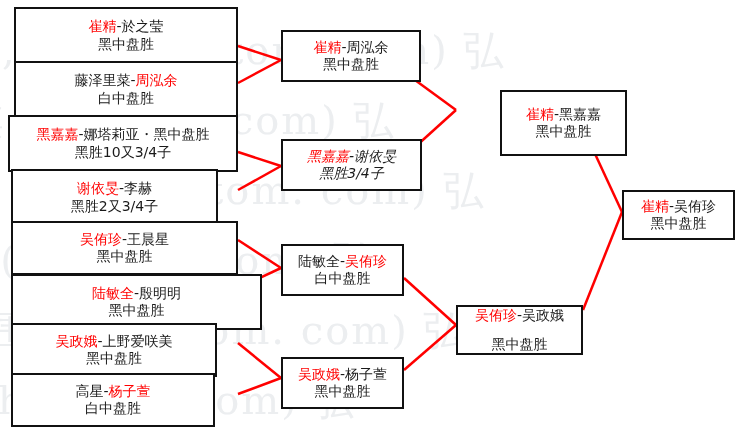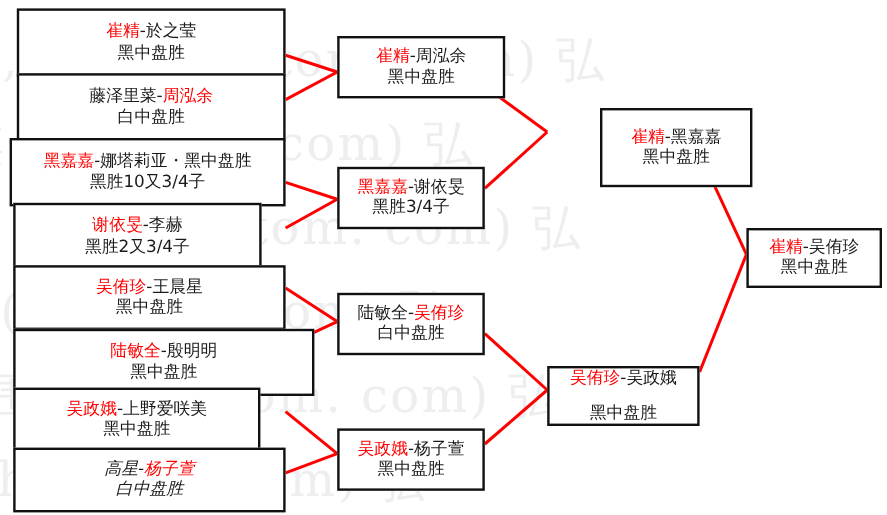--- a/index.html
+++ b/index.html
@@ -127,29 +127,29 @@
         <div class="match-result">黑中盘胜</div>
       </div>
       <div class="match-box" style="left: 11px; top: 274px; width: 251px; height: 56px; border-color: rgb(17, 17, 17);">
         <div class="match-players"><span class="pw" style="color: rgb(255, 0, 0);">陆敏全</span><span class="sep">-</span><span class="pl" style="color: rgb(26, 26, 26);">殷明明</span></div>
         <div class="match-result">黑中盘胜</div>
       </div>
       <div class="match-box" style="left: 11px; top: 323px; width: 206px; height: 54px; border-color: rgb(17, 17, 17);">
         <div class="match-players"><span class="pw" style="color: rgb(255, 0, 0);">吴政娥</span><span class="sep">-</span><span class="pl" style="color: rgb(26, 26, 26);">上野爱咲美</span></div>
         <div class="match-result">黑中盘胜</div>
       </div>
-      <div class="match-box" style="left: 11px; top: 373px; width: 227px; height: 54px; border-color: rgb(17, 17, 17); font-style: italic;">
+      <div class="match-box" style="left: 11px; top: 373px; width: 204px; height: 54px; border-color: rgb(17, 17, 17);">
         <div class="match-players"><span class="pl" style="color: rgb(26, 26, 26);">高星</span><span class="sep">-</span><span class="pw" style="color: rgb(255, 0, 0);">杨子萱</span></div>
         <div class="match-result">白中盘胜</div>
       </div>
       <div class="match-box" style="left: 281px; top: 30px; width: 140px; height: 52px; border-color: rgb(17, 17, 17);">
         <div class="match-players"><span class="pw" style="color: rgb(255, 0, 0);">崔精</span><span class="sep">-</span><span class="pl" style="color: rgb(26, 26, 26);">周泓余</span></div>
         <div class="match-result">黑中盘胜</div>
       </div>
-      <div class="match-box" style="left: 281px; top: 139px; width: 123px; height: 52px; border-color: rgb(17, 17, 17);">
+      <div class="match-box" style="left: 281px; top: 139px; width: 141px; height: 52px; border-color: rgb(17, 17, 17); font-style: italic;">
         <div class="match-players"><span class="pw" style="color: rgb(255, 0, 0);">黑嘉嘉</span><span class="sep">-</span><span class="pl" style="color: rgb(26, 26, 26);">谢依旻</span></div>
         <div class="match-result">黑胜3/4子</div>
       </div>
       <div class="match-box" style="left: 281px; top: 244px; width: 123px; height: 52px; border-color: rgb(17, 17, 17);">
         <div class="match-players"><span class="pl" style="color: rgb(26, 26, 26);">陆敏全</span><span class="sep">-</span><span class="pw" style="color: rgb(255, 0, 0);">吴侑珍</span></div>
         <div class="match-result">白中盘胜</div>
       </div>
       <div class="match-box" style="left: 281px; top: 357px; width: 123px; height: 52px; border-color: rgb(17, 17, 17);">
         <div class="match-players"><span class="pw" style="color: rgb(255, 0, 0);">吴政娥</span><span class="sep">-</span><span class="pl" style="color: rgb(26, 26, 26);">杨子萱</span></div>
         <div class="match-result">黑中盘胜</div>

